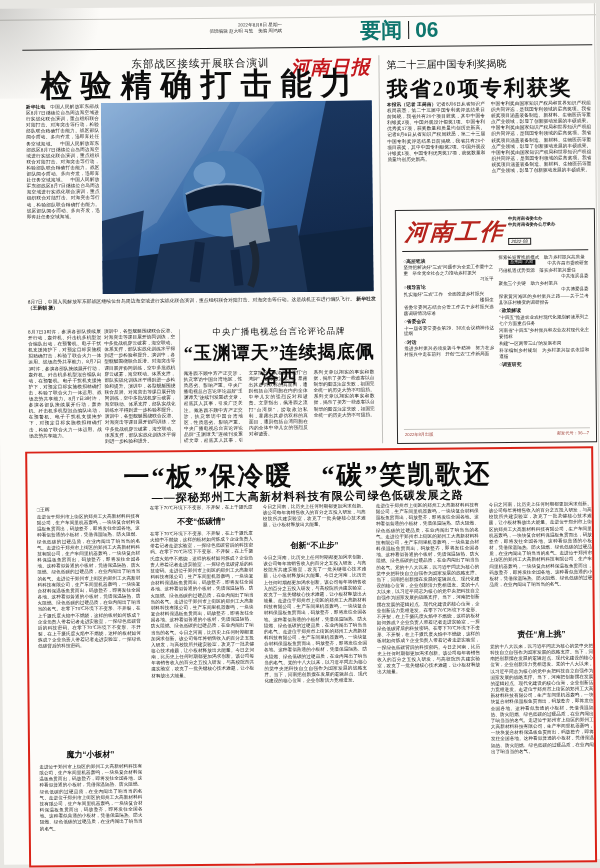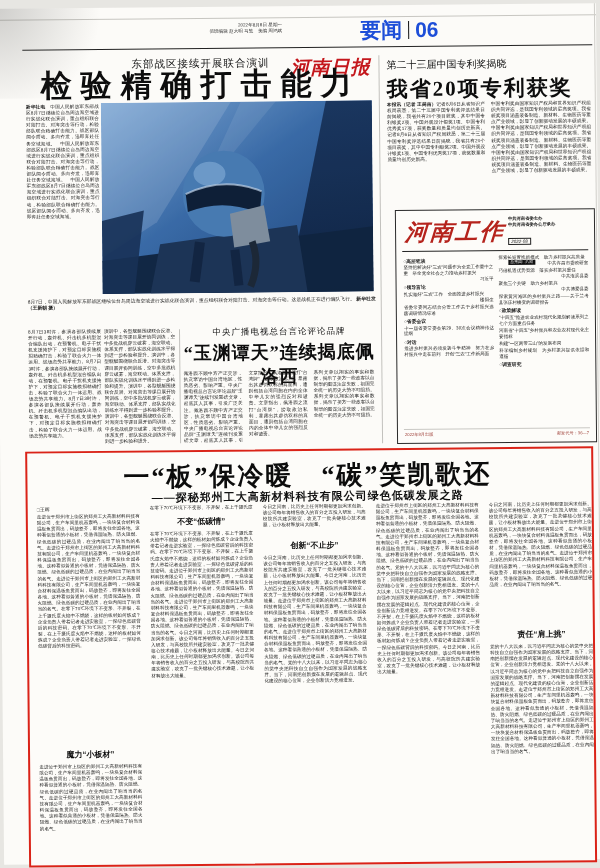--- a/index.html
+++ b/index.html
@@ -9,21 +9,21 @@
   .abs{position:absolute;}
   .serif{font-family:"Liberation Serif",serif;}
   .tiny{font-size:4.7px;line-height:6.1px;color:#1d1d1d;text-align:justify;
     word-break:break-all;overflow:hidden;}
   .rule-h{background:#222;height:1px;}
   .rule-soft{background:#c9c8c4;height:1px;}
   .vrule{background:#c2c1bd;width:1px;}
   
   .date-block{font-size:4.6px;line-height:6.4px;color:#333;text-align:right;}
   .logo{font-size:19px;font-weight:bold;font-style:italic;letter-spacing:1px;margin-top:36px;}
-  .section-head{font-size:21px;font-weight:bold;color:#1d4ed8;display:flex;align-items:center;gap:6px;}
+  .section-head{font-size:21px;font-weight:bold;color:#0f766e;display:flex;align-items:center;gap:6px;}
   .section-bar{width:1px;height:18px;background:#111;}
   
   .kicker{font-size:10.5px;color:#111;text-align:center;letter-spacing:1px;}
   .headline-xl{font-size:31px;font-weight:bold;letter-spacing:9px;text-align:center;color:#0d0d0d;}
   .headline-lg{font-size:21px;font-weight:bold;letter-spacing:2px;color:#0d0d0d;}
   .headline-md{font-size:18px;font-weight:bold;letter-spacing:1px;text-align:center;color:#0d0d0d;}
   .lead-bold{font-weight:bold;}
   .caption{font-size:4.8px;line-height:6.4px;color:#1d1d1d;text-align:justify;word-break:break-all;}
   
   .hbox{border:1.3px solid #2a2a2a;background:#fdfcf9;}

